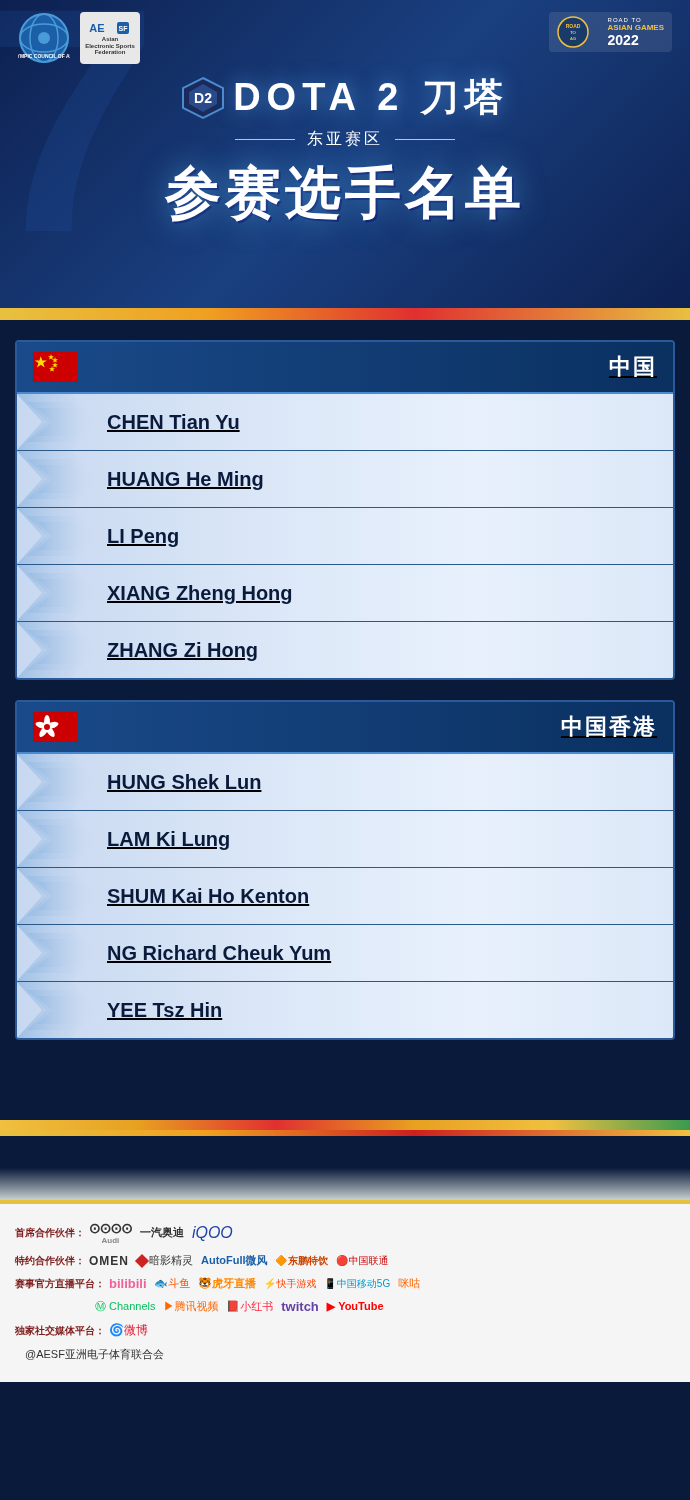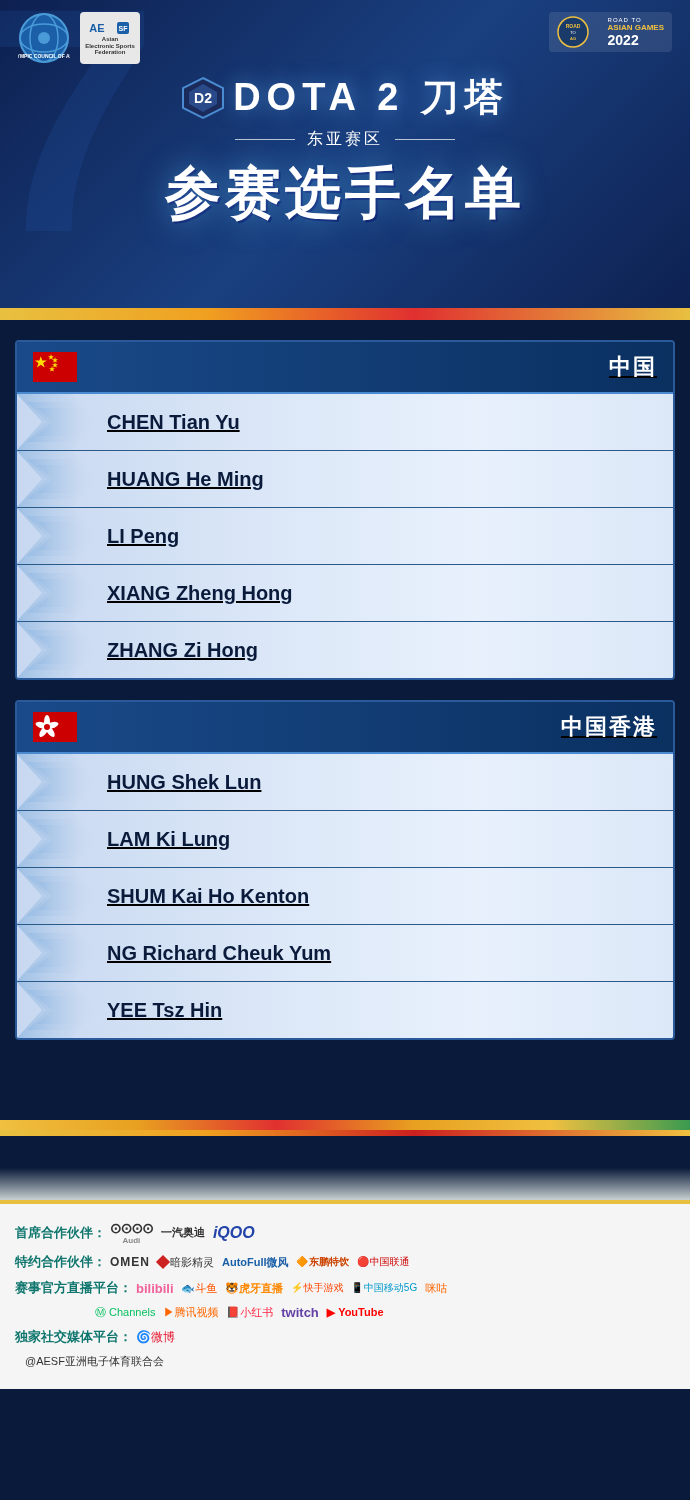--- a/index.html
+++ b/index.html
@@ -238,42 +238,42 @@
 
     .footer-row {
       display: flex;
       align-items: center;
       margin-bottom: 8px;
       flex-wrap: wrap;
       gap: 4px;
     }
 
     .footer-label {
-      font-size: 13px;
-      color: #0f766e;
+      font-size: 10px;
+      color: #7f1d1d;
       white-space: nowrap;
       font-weight: bold;
     }
 
     .footer-sponsors {
       display: flex;
       align-items: center;
       gap: 8px;
       flex-wrap: wrap;
     }
 
     .sponsor-item {
       font-size: 11px;
       color: #333;
       font-weight: bold;
     }
 
     .iqoo-logo {
       font-size: 16px;
-      font-weight: 700;
+      font-weight: 400;
       font-style: italic;
       color: #2244aa;
     }
 
     .faw-text {
       font-size: 11px;
       color: #333;
     }
 
     .omen-text {

